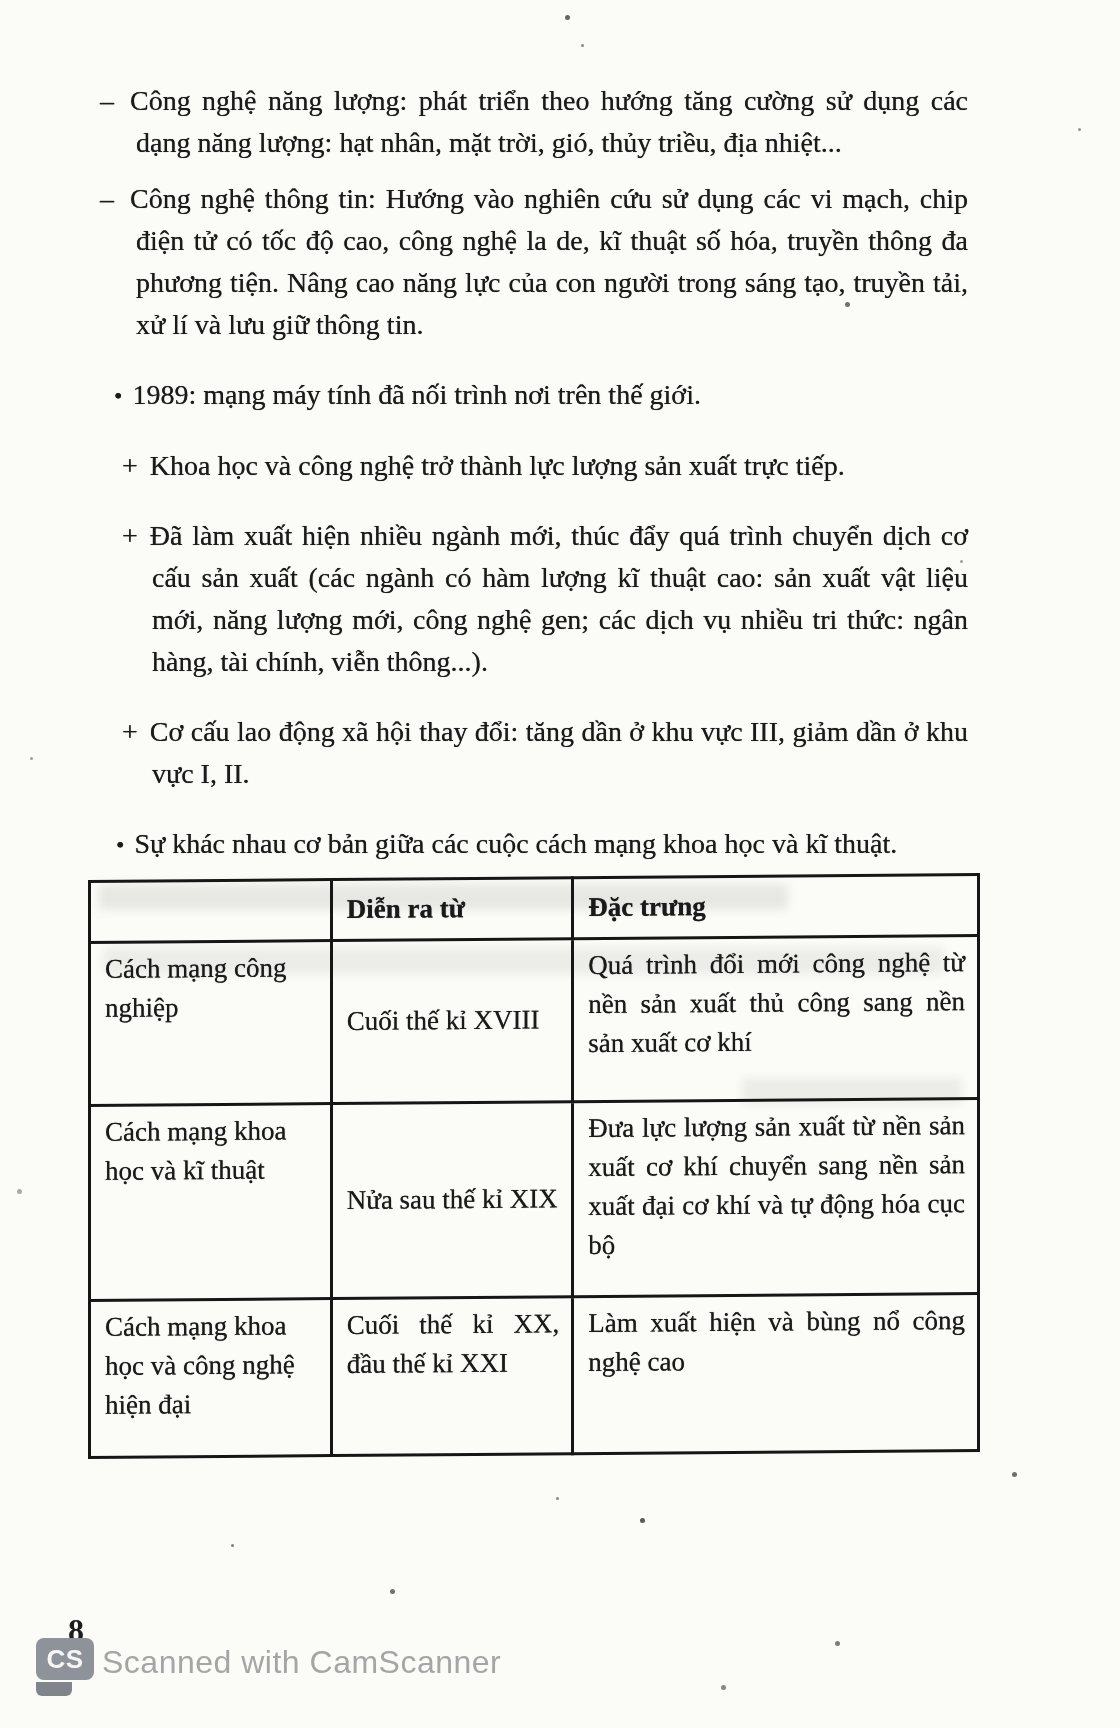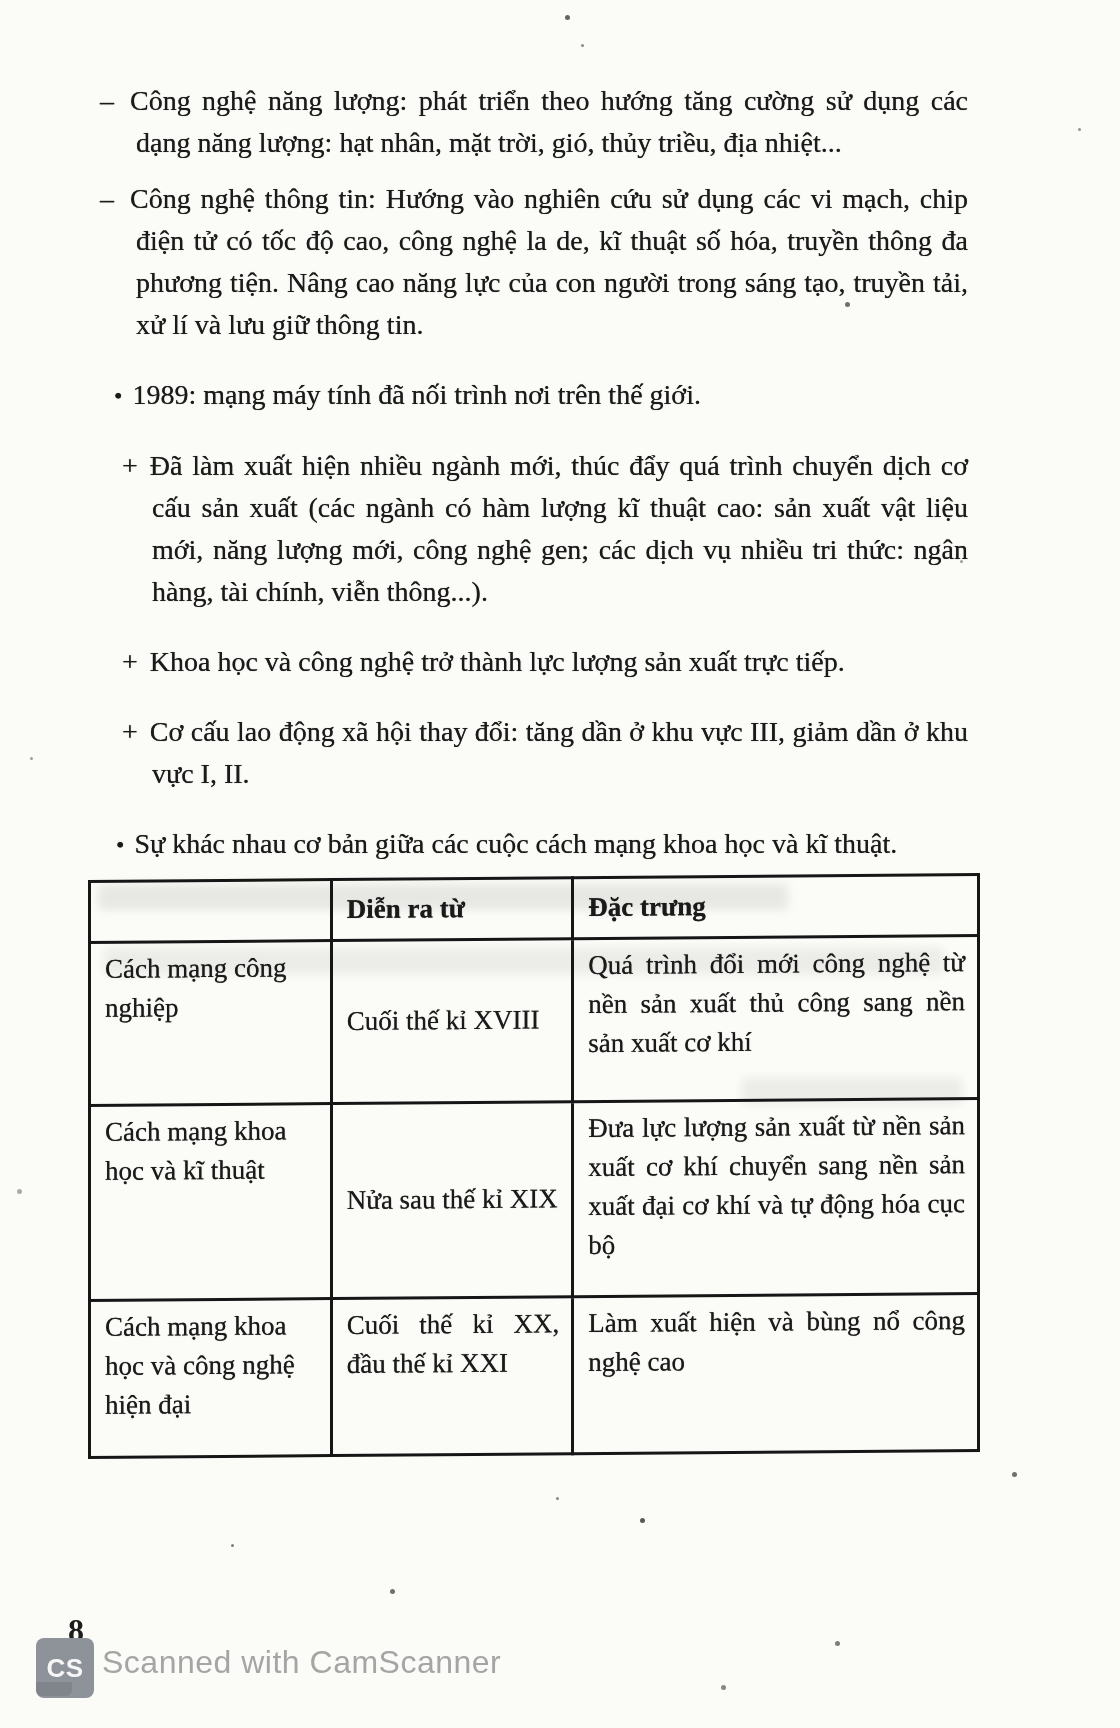--- a/index.html
+++ b/index.html
@@ -90,21 +90,21 @@
   .cmp .r3 td { height: 140px; }
   .cmp .pj { text-align: justify; }
 
   .page-number {
     position: absolute; left: 68px; top: 1612px;
     font-family: "Liberation Serif", serif; font-weight: 700;
     font-size: 32px; color: #1d1d1d;
   }
   .cs-badge { position: absolute; left: 36px; top: 1638px; width: 64px; height: 58px; }
   .cs-main {
-    position: absolute; left: 0; top: 0; width: 58px; height: 60px;
+    position: absolute; left: 0; top: 0; width: 58px; height: 42px;
     background: #8e9399; border-radius: 8px;
     display: flex; align-items: center; justify-content: center;
     font-family: "Liberation Sans", sans-serif; font-weight: 700;
     font-size: 26px; color: #f6f6f6; letter-spacing: .5px;
   }
   .cs-flap {
     position: absolute; left: 0; top: 44px; width: 36px; height: 14px;
     background: #80858b; border-radius: 0 0 6px 6px;
   }
   .scanned-text {
@@ -125,23 +125,23 @@
   <div class="doc">
 
     <p class="para"><span class="marker">–</span><span>Công nghệ năng lượng: phát triển theo hướng tăng cường sử dụng các dạng năng lượng: hạt nhân, mặt trời, gió, thủy triều, địa nhiệt...</span></p>
 
     <p class="para p2"><span class="marker">–</span><span>Công nghệ thông tin: Hướng vào nghiên cứu sử dụng các vi mạch, chip điện tử có tốc độ cao, công nghệ la de, kĩ thuật số hóa, truyền thông đa phương tiện. Nâng cao năng lực của con người trong sáng tạo, truyền tải, xử lí và lưu giữ thông tin.</span></p>
 
 
     <p class="bu bu2"><span class="marker">•</span><span>1989: mạng máy tính đã nối trình nơi trên thế giới.</span></p>
 
 
+    <p class="pt"><span class="marker">+</span><span>Khoa học và công nghệ trở thành lực lượng sản xuất trực tiếp.</span></p>
+
     <p class="pt"><span class="marker">+</span><span>Đã làm xuất hiện nhiều ngành mới, thúc đẩy quá trình chuyển dịch cơ cấu sản xuất (các ngành có hàm lượng kĩ thuật cao: sản xuất vật liệu mới, năng lượng mới, công nghệ gen; các dịch vụ nhiều tri thức: ngân hàng, tài chính, viễn thông...).</span></p>
-
-    <p class="pt"><span class="marker">+</span><span>Khoa học và công nghệ trở thành lực lượng sản xuất trực tiếp.</span></p>
 
     <p class="pt"><span class="marker">+</span><span>Cơ cấu lao động xã hội thay đổi: tăng dần ở khu vực III, giảm dần ở khu vực I, II.</span></p>
 
 
     <p class="budot"><span class="marker">•</span><span>Sự khác nhau cơ bản giữa các cuộc cách mạng khoa học và kĩ thuật.</span></p>
 
     <table class="cmp">
       <tbody>
           <tr>
         <th class="c1"></th>

